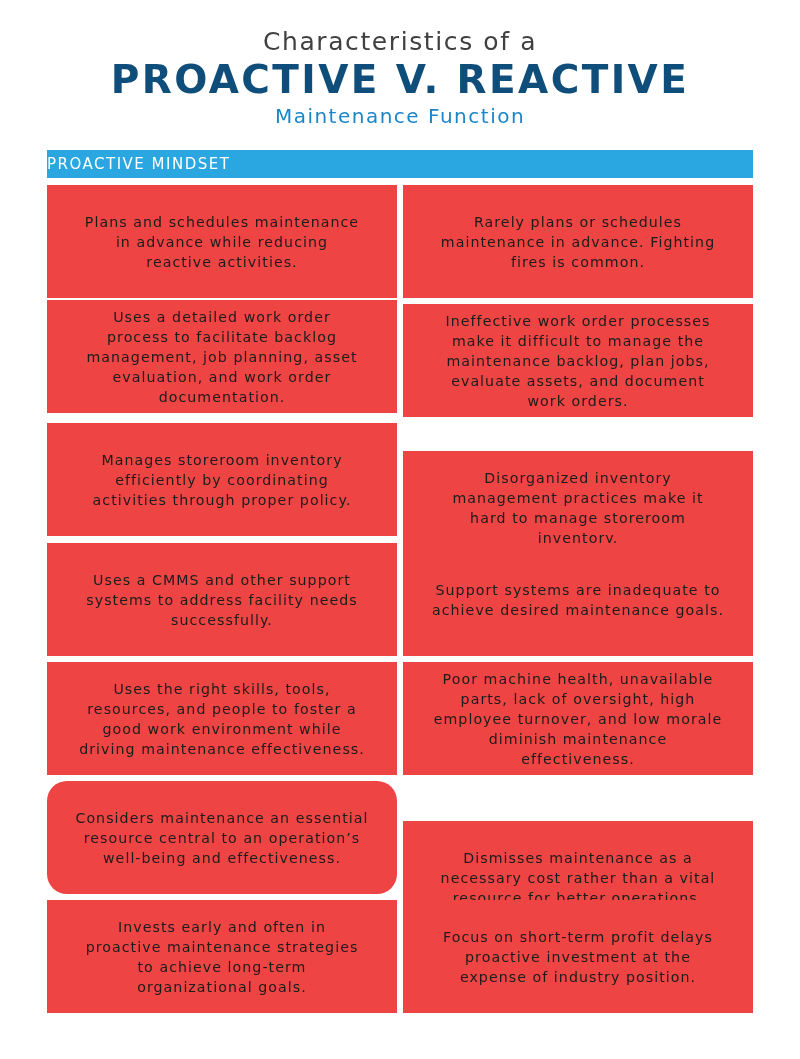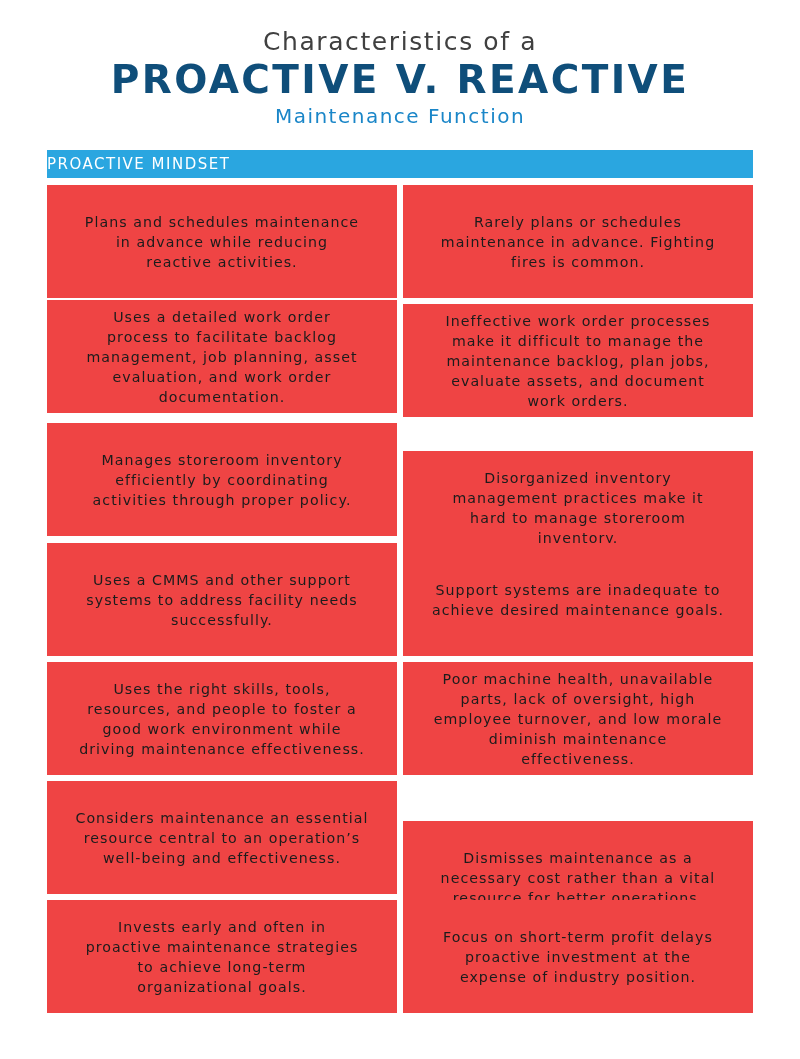--- a/index.html
+++ b/index.html
@@ -165,21 +165,21 @@
 driving maintenance effectiveness.</div>
   </div>
   <div class="cell right" style="top:512px;">
     <div class="cell-text">Poor machine health, unavailable
 parts, lack of oversight, high
 employee turnover, and low morale
 diminish maintenance
 effectiveness.</div>
   </div>
 
-  <div class="cell left" style="top:631px;">
+  <div class="cell left" style="top:631px;border-radius:20px;">
     <div class="cell-text">Considers maintenance an essential
 resource central to an operation’s
 well-being and effectiveness.</div>
   </div>
   <div class="cell right" style="top:631px;margin-top:40px;">
     <div class="cell-text">Dismisses maintenance as a
 necessary cost rather than a vital
 resource for better operations.</div>
   </div>
 

